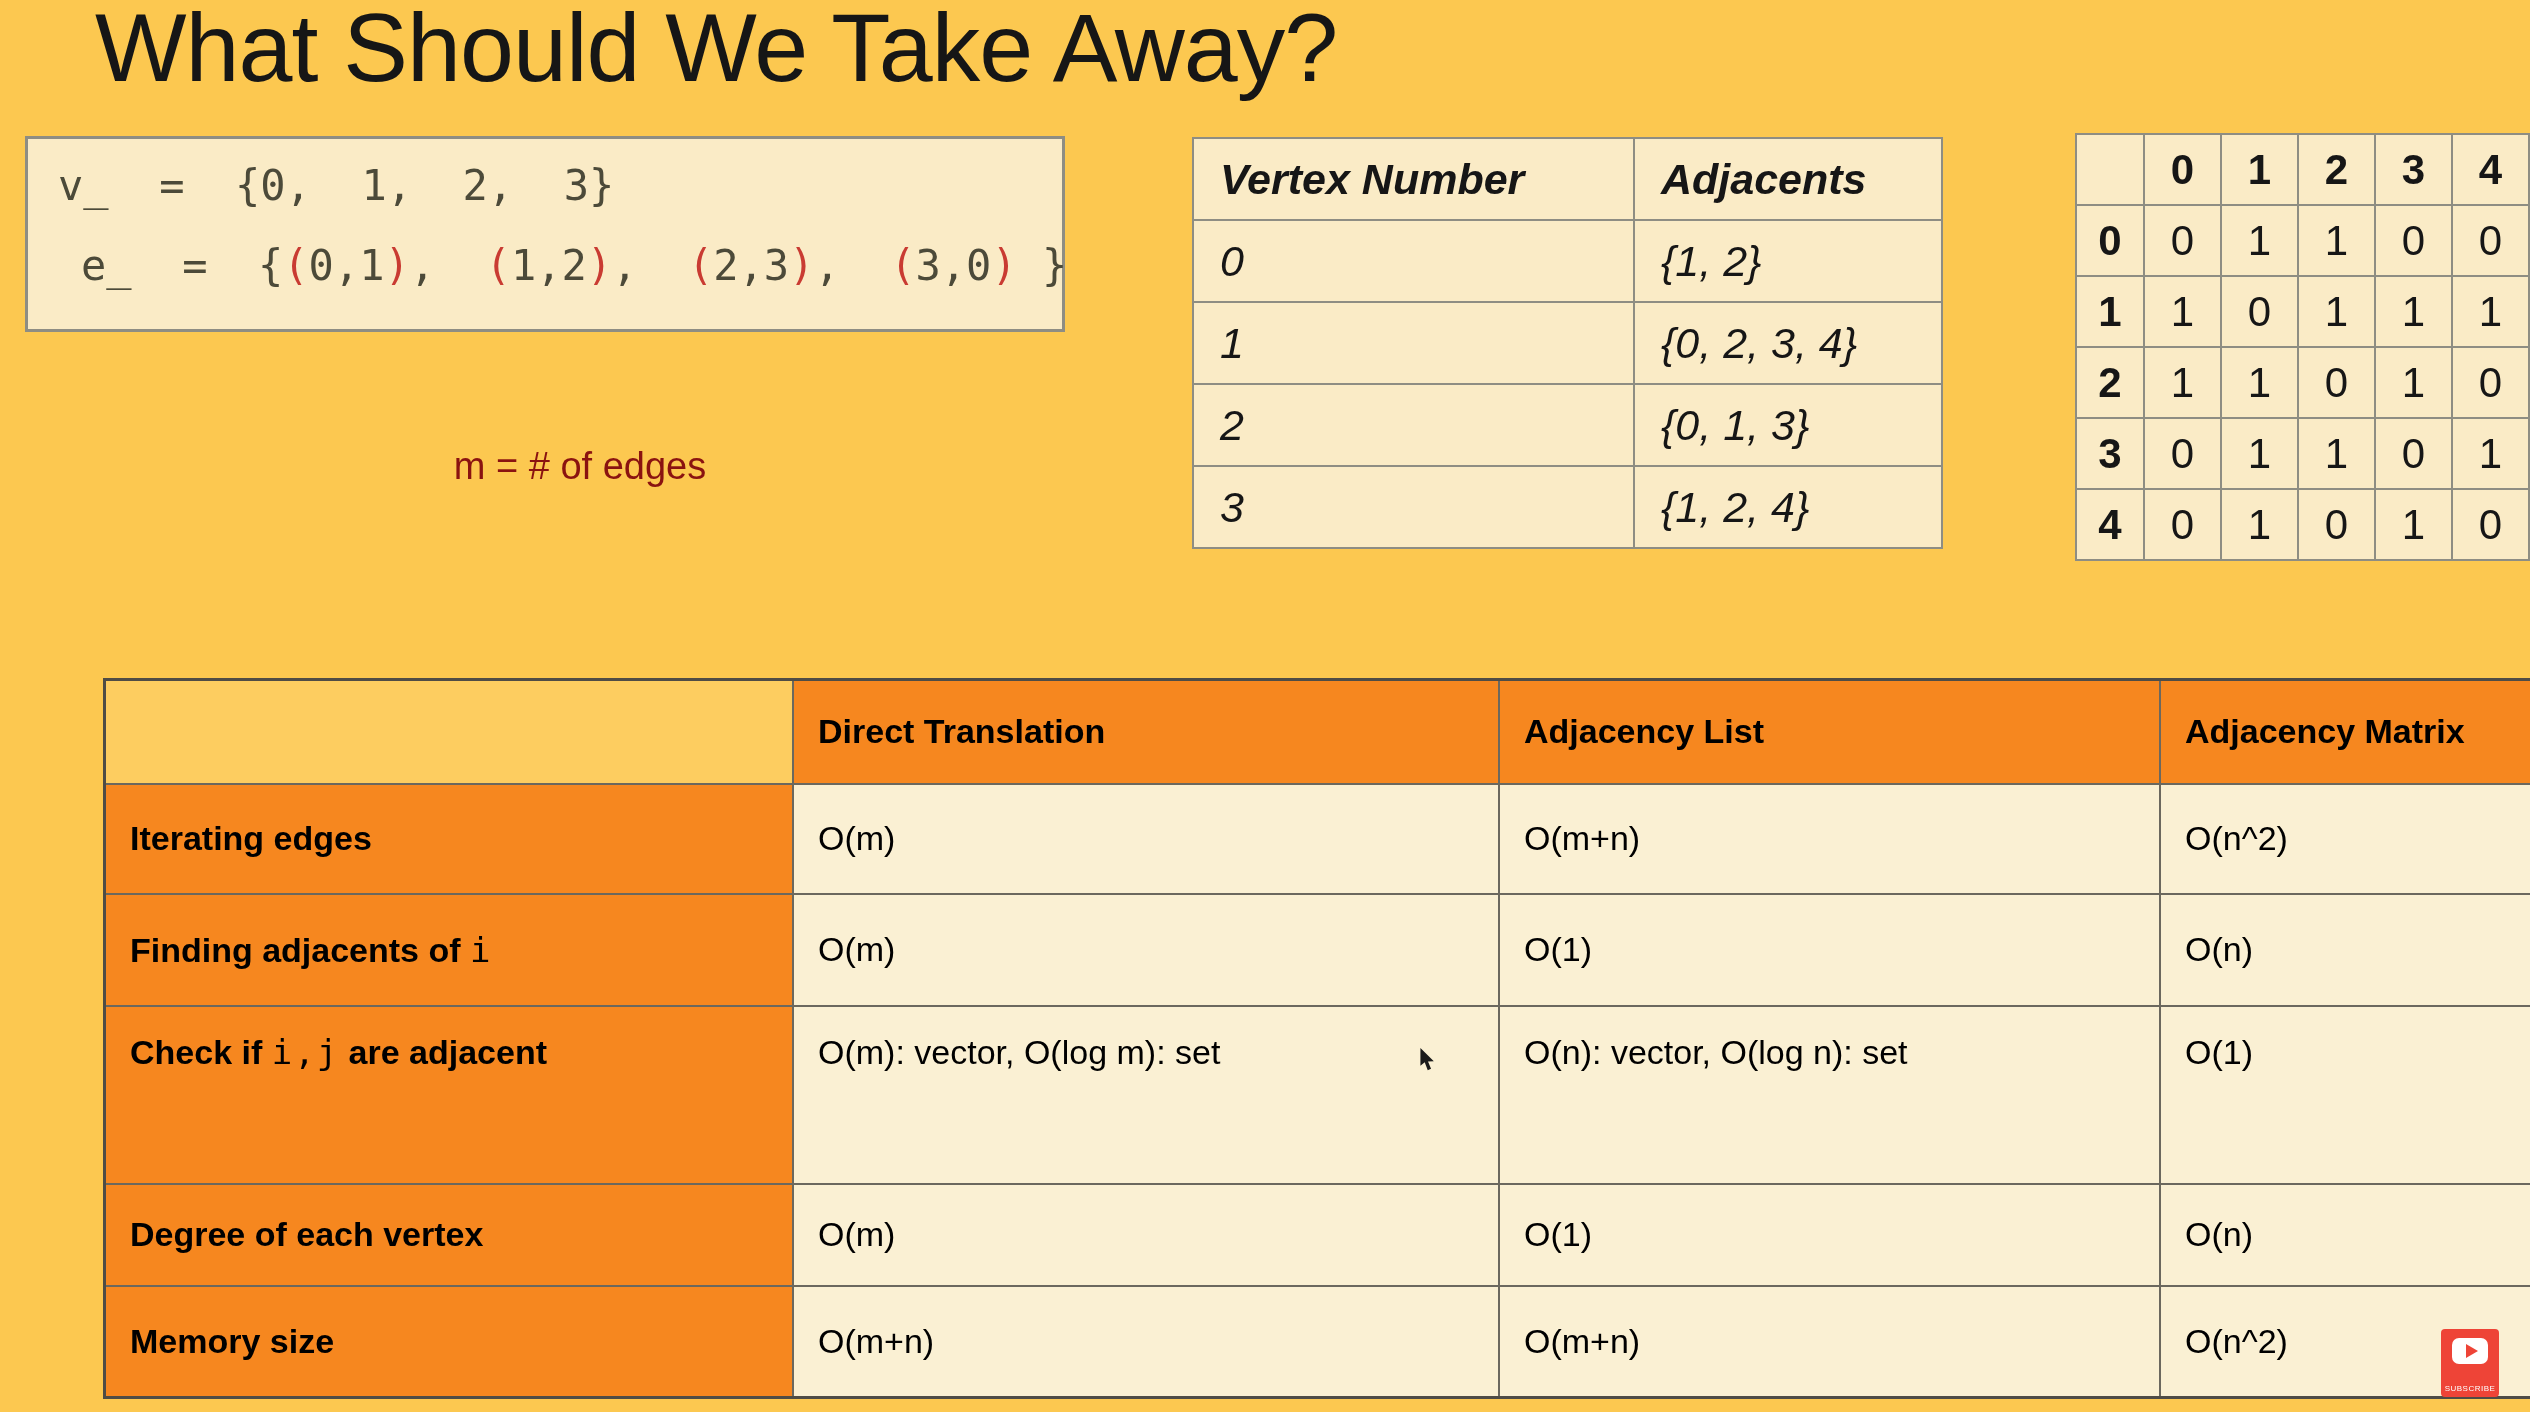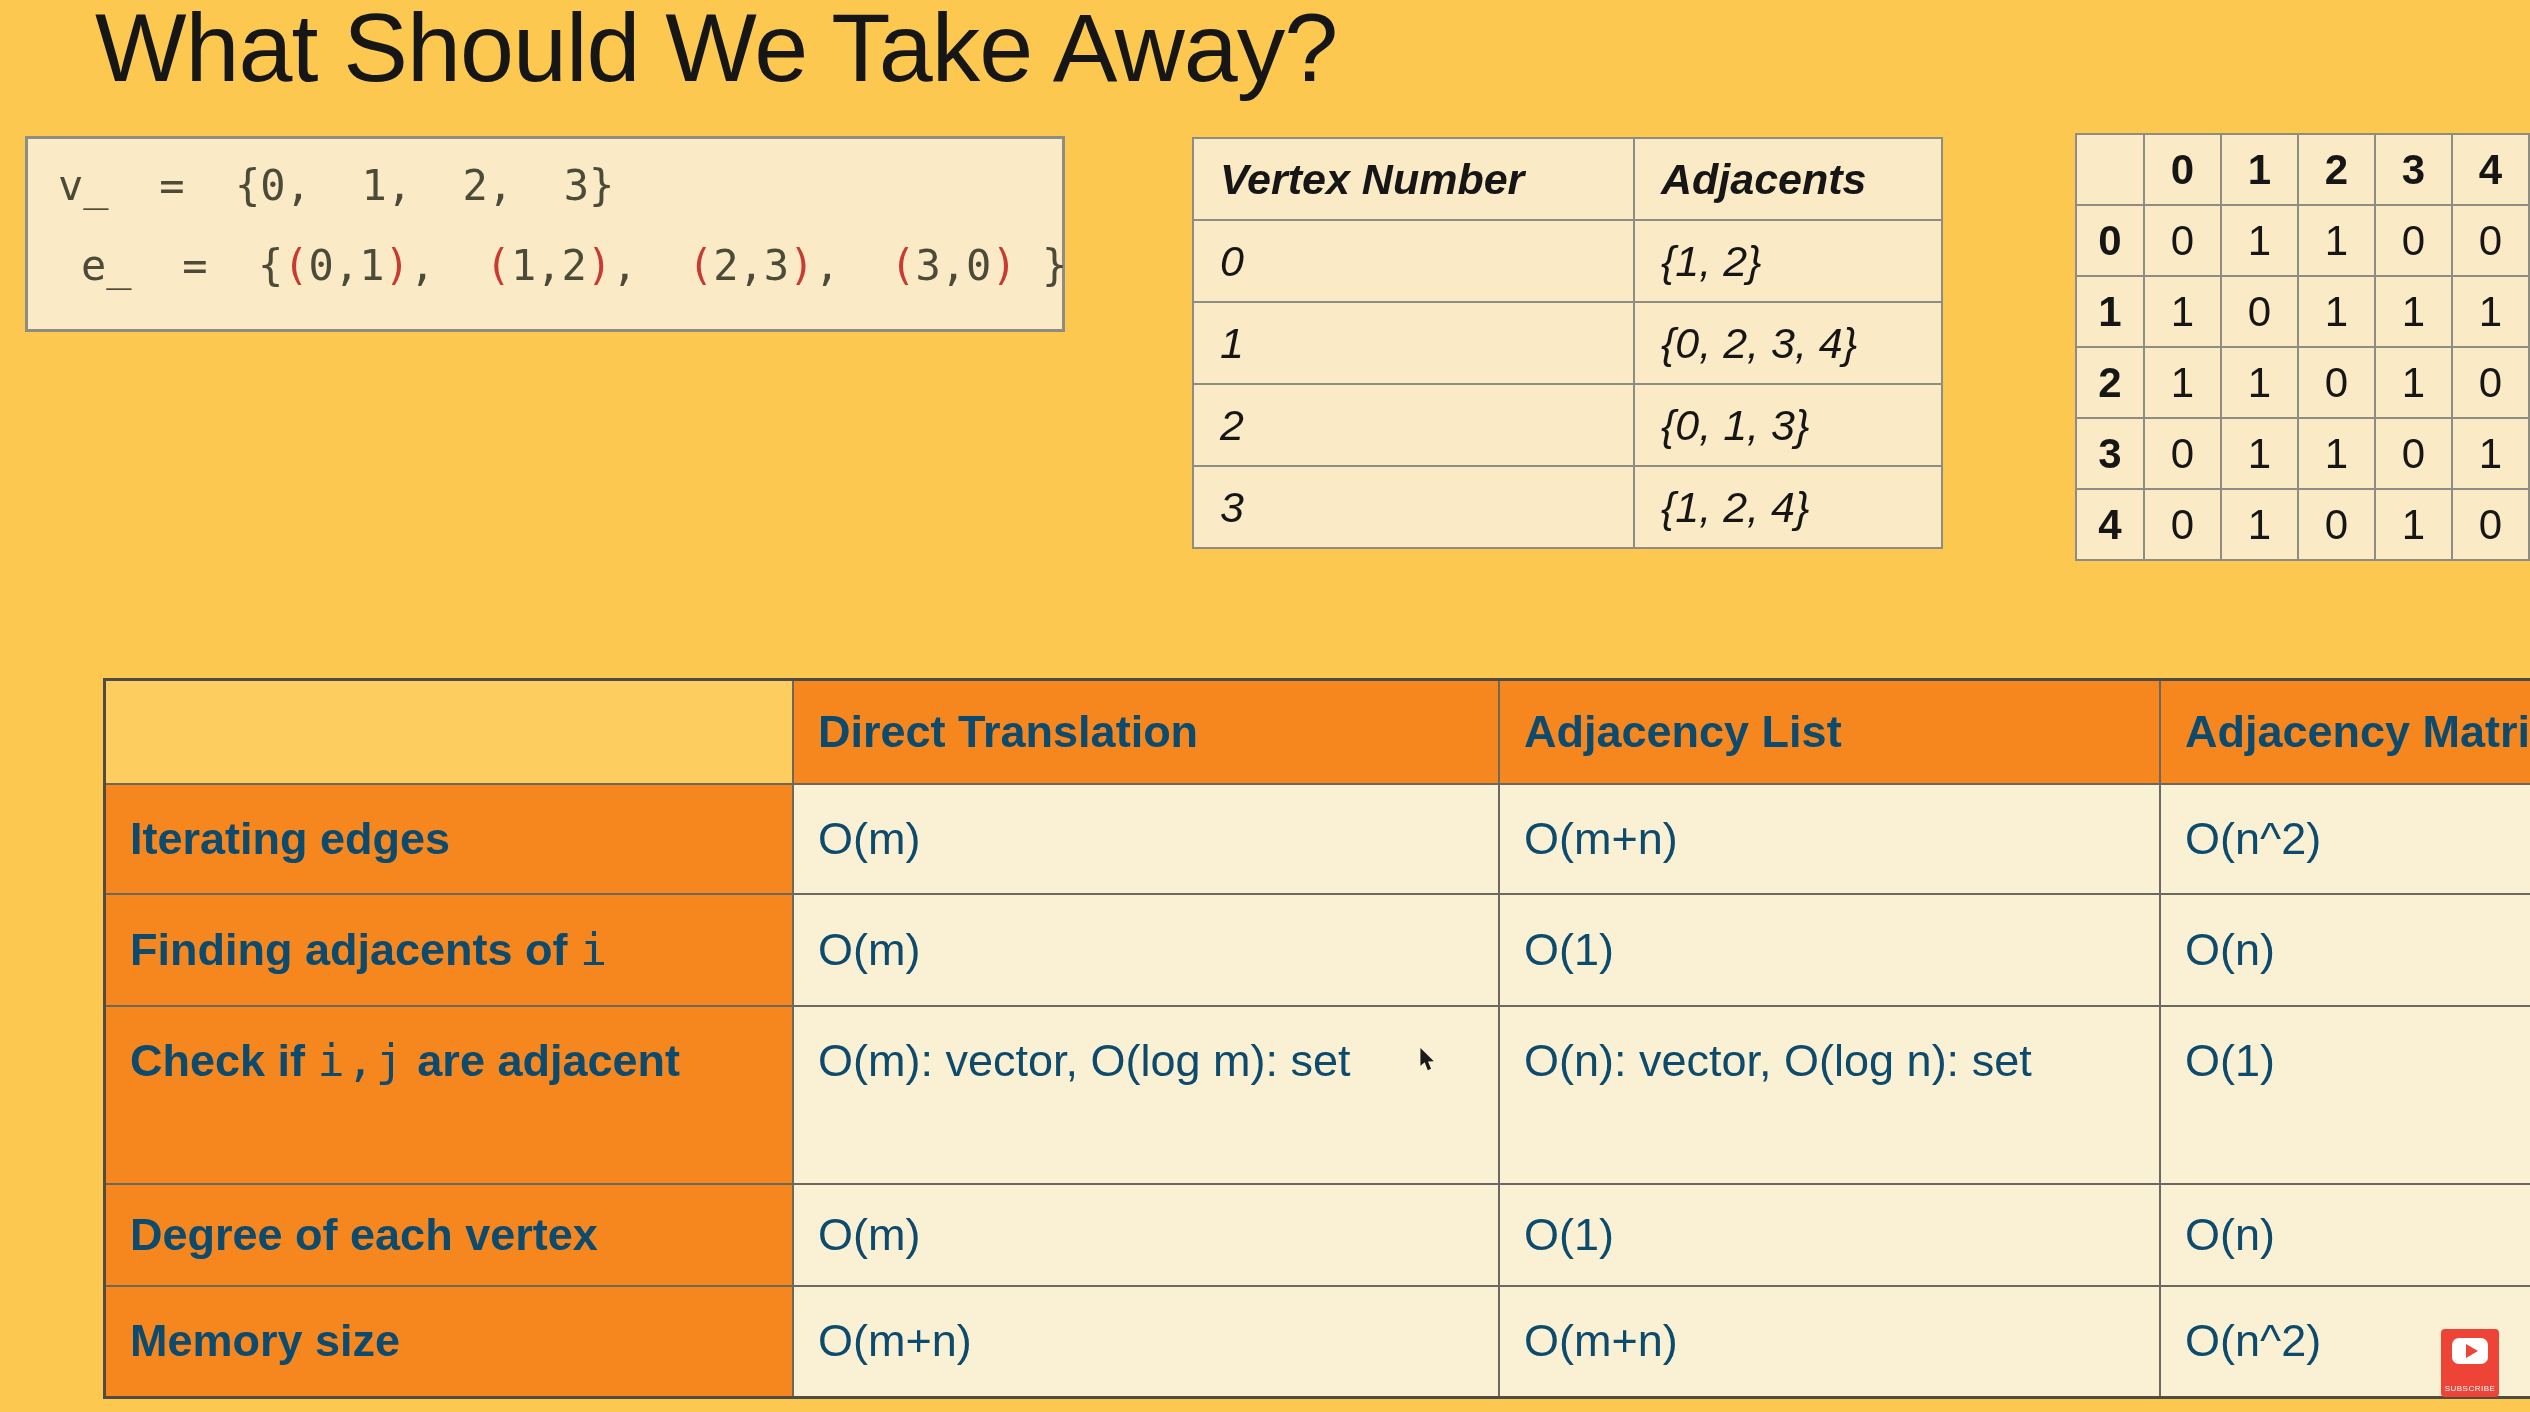--- a/index.html
+++ b/index.html
@@ -27,21 +27,21 @@
   .vt-col1{width:413px;}
 
   
   .matrix-table{position:absolute;left:2075px;top:133px;width:445px;background:#FAEBC6;table-layout:fixed;}
   .matrix-table th,.matrix-table td{border:2px solid #8E8D83;width:75px;height:69px;padding:0;text-align:center;font-size:42px;color:#161616;vertical-align:middle;}
   .matrix-table th{font-weight:bold;}
   .matrix-table .mx-corner{width:66px;}
 
   
   .comparison-table{position:absolute;left:103px;top:678px;width:2400px;border:3px solid #4F4C45;table-layout:fixed;}
-  .comparison-table th,.comparison-table td{border:2px solid #6B685E;padding:0 20px 0 24px;font-size:45px;color:#0c4a6e;vertical-align:middle;text-align:left;}
+  .comparison-table th,.comparison-table td{border:2px solid #6B685E;padding:0 20px 0 24px;font-size:34px;color:#000000;vertical-align:middle;text-align:left;}
   .comparison-table th{background:#F6871F;font-weight:bold;}
   .comparison-table td{background:#FAF0D3;font-weight:400;}
   .comparison-table .corner{background:#FDCD60;}
   .ct-label-col{width:642px;}
   .ct-col1{width:660px;}
   .ct-col2{width:615px;}
   .ct-col3{width:483px;}
   .row-h{height:104px;}
   .row-1{height:110px;}
   .row-2{height:112px;}
@@ -66,20 +66,21 @@
 <div class="slide">
 
   <h1 class="title">What Should We Take Away?</h1>
 
   <div class="codebox">
     <div class="code-line l1">v_  =  {0,  1,  2,  3}</div>
     <div class="code-line l2" id="code-line-edges">e_  =  {<span class="code-red">(</span><span>0,1</span><span class="code-red">)</span>,  <span class="code-red">(</span><span>1,2</span><span class="code-red">)</span>,  <span class="code-red">(</span><span>2,3</span><span class="code-red">)</span>,  <span class="code-red">(</span><span>3,0</span><span class="code-red">)</span> }</div>
   </div>
 
   <div class="annotation">
+    <div>m = # of edges</div>
   </div>
 
   <table class="vertex-table" id="vertex-table">
       <tbody>
         <tr>
           <th class="vt-col1">Vertex Number</th>
           <th>Adjacents</th>
         </tr>
         <tr>
           <td>0</td>

